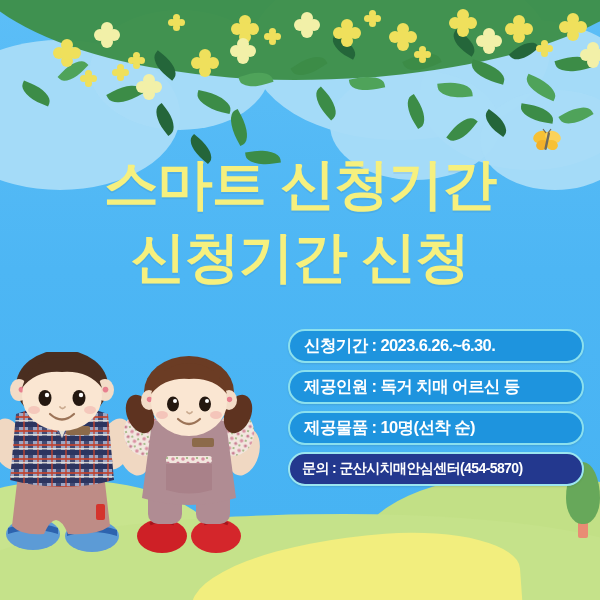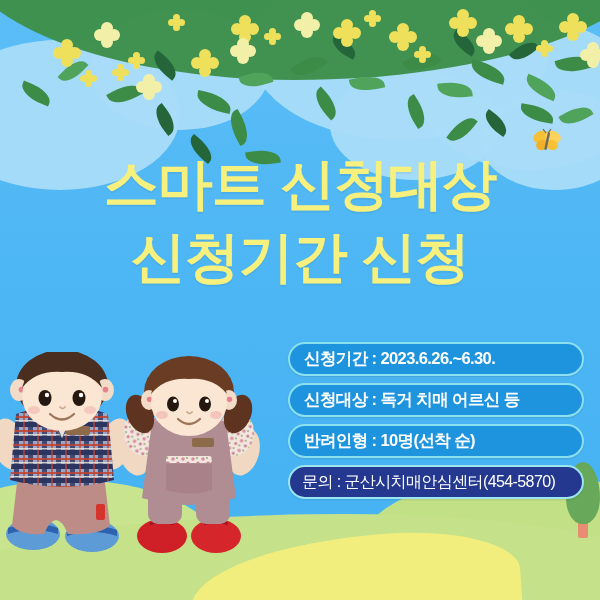--- a/index.html
+++ b/index.html
@@ -152,21 +152,21 @@
     background: #E98C74;
     border-radius: 2px;
   }
 
   
   .dolls { position: absolute; left: 0; bottom: 38px; width: 300px; height: 210px; z-index: 4; }
 
   
   .infolist {
     position: absolute;
-    left: 288px; top: 342px;
+    left: 288px; top: 329px;
     width: 296px;
     display: flex;
     flex-direction: column;
     gap: 7px;
     z-index: 7;
   }
   .infobox {
     position: relative;
     height: 34px;
     border-radius: 18px;
@@ -179,22 +179,22 @@
     font-size: 16.5px;
     font-weight: 600;
     letter-spacing: -.6px;
     white-space: nowrap;
     box-sizing: border-box;
     box-shadow: 0 1px 2px rgba(0,0,0,.10);
   }
   .infobox.accent {
     background: #23388E;
     border-color: #9BE6F0;
-    font-weight: 400;
-    font-size: 16px;
+    font-weight: 700;
+    font-size: 14px;
     padding-left: 12px;
   }
 </style>
 </head>
 <body>
 
 <div class="poster">
 
   <div class="sky"></div>
   <div class="cloud c1"></div>
@@ -263,21 +263,21 @@
   <svg class="butterfly" viewBox="0 0 30 26">
     <ellipse cx="9" cy="9" rx="8" ry="6" fill="#F7C135" transform="rotate(-22 9 9)"></ellipse>
     <ellipse cx="21" cy="9" rx="8" ry="6" fill="#FBD25A" transform="rotate(22 21 9)"></ellipse>
     <ellipse cx="10" cy="17" rx="6" ry="5" fill="#F2B02A" transform="rotate(-18 10 17)"></ellipse>
     <ellipse cx="20" cy="17" rx="6" ry="5" fill="#F7C135" transform="rotate(18 20 17)"></ellipse>
     <rect x="14" y="4" width="2.4" height="18" rx="1.2" fill="#6E6A5E" transform="rotate(12 15 13)"></rect>
     <path d="M14 5 L11 1 M16 5 L19 1" stroke="#6E6A5E" stroke-width="1.2" fill="none"></path>
   </svg>
 
   <div class="title">
-    <span class="ln">스마트 신청대상</span>
+    <span class="ln">스마트 신청기간</span>
     <span class="ln">신청기간 신청</span>
   </div>
 
   <div class="ground">
     <div class="hill hill-left"></div>
     <div class="hill hill-right"></div>
     <div class="hill hill-main"></div>
     <div class="path"></div>
     <div class="tree-trunk"></div>
     <div class="tree-canopy"></div>
@@ -398,18 +398,18 @@
       <ellipse cx="32" cy="59" rx="6" ry="4" fill="#F3BDB4" opacity=".8"></ellipse>
       <ellipse cx="86" cy="59" rx="6" ry="4" fill="#F3BDB4" opacity=".8"></ellipse>
 
       <path d="M57 56 q2.5 3 5 0" stroke="#C9A98E" stroke-width="1.8" fill="none" stroke-linecap="round"></path>
       <path d="M48 63 q11 10 22 0" stroke="#9C7458" stroke-width="2.2" fill="none" stroke-linecap="round"></path>
     </g>
   </svg>
 
   <div class="infolist">
     <div class="infobox">신청기간 : 2023.6.26.~6.30.</div>
-    <div class="infobox">신청대상 : 독거 치매 어르신 등</div>
-    <div class="infobox">반려인형 : 10명(선착 순)</div>
+    <div class="infobox">제공인원 : 독거 치매 어르신 등</div>
+    <div class="infobox">제공물품 : 10명(선착 순)</div>
     <div class="infobox accent">문의 : 군산시치매안심센터(454-5870)</div>
   </div>
 
 </div>
 
 </body></html>

